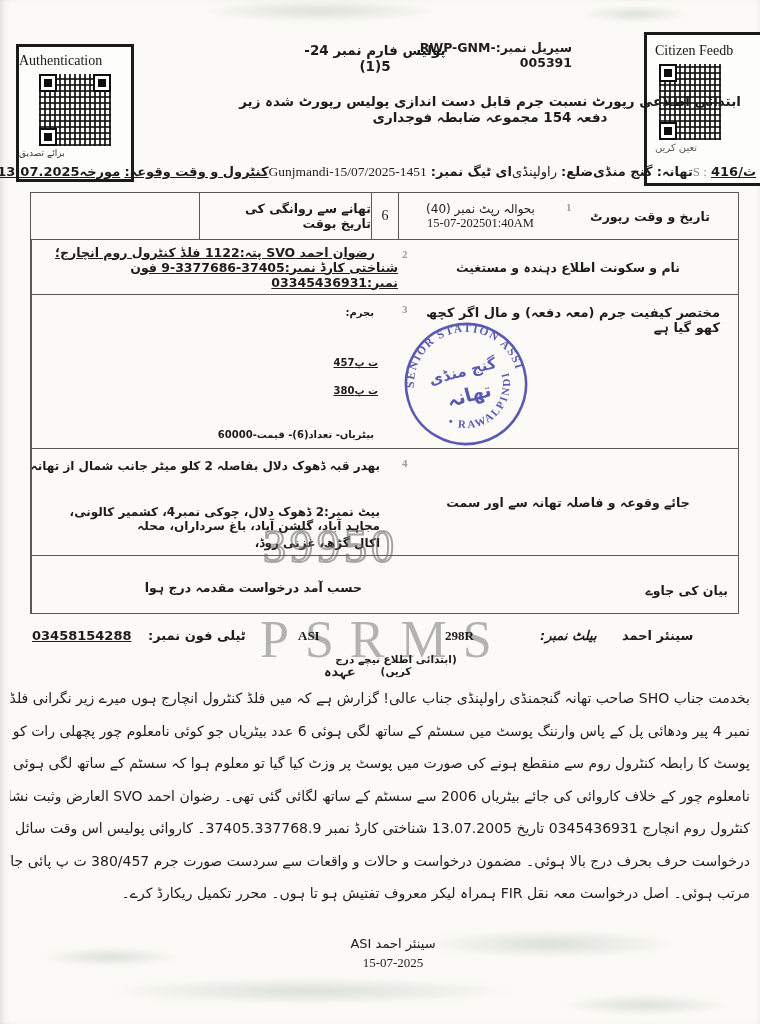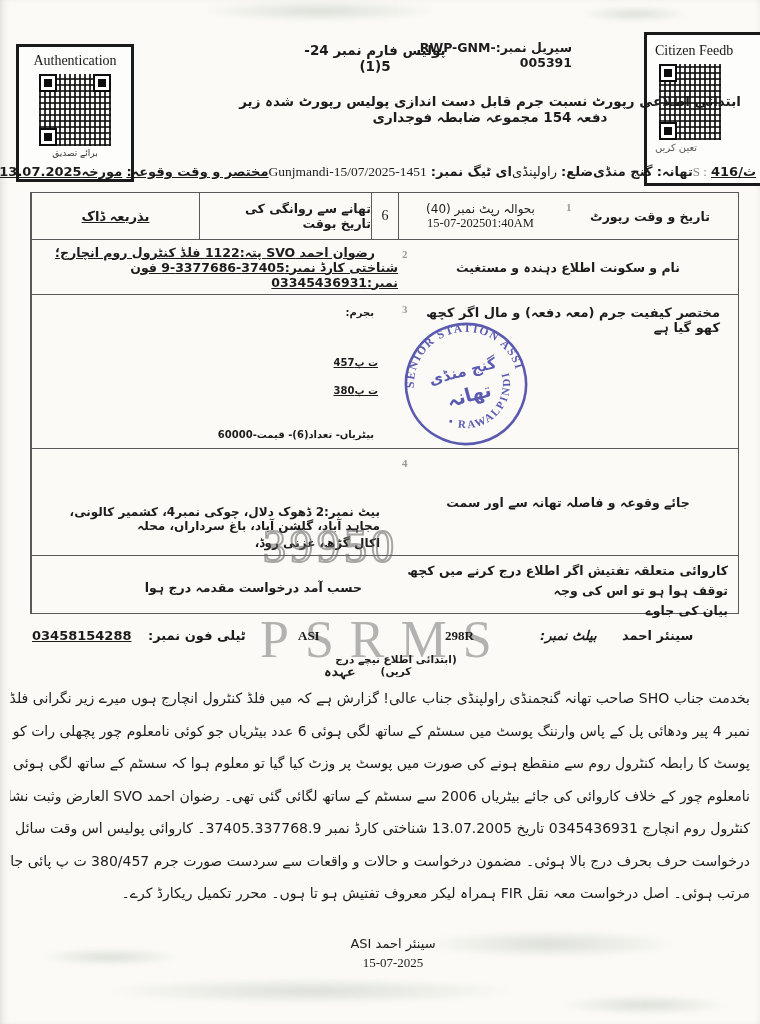--- a/index.html
+++ b/index.html
@@ -7,21 +7,21 @@
         font-family:"DejaVu Sans",sans-serif;color:#1c1c1c;
         box-shadow:inset 6px 0 12px -8px rgba(0,0,0,.25), inset -4px 0 10px -8px rgba(0,0,0,.2);}
   .abs{position:absolute;}
   .rtl{direction:rtl;unicode-bidi:embed;}
   .ltr{direction:ltr;unicode-bidi:embed;}
   .b{font-weight:bold;}
   .u{text-decoration:underline;}
   .serif{font-family:"Liberation Serif","DejaVu Serif",serif;}
 
   
-  .qr-frame{border:3px solid #1a1a1a;background:#fdfdfb;text-align:center;}
+  .qr-frame{border:3px solid #1a1a1a;background:#fdfdfb;text-align:left;}
   .auth-box{left:16px;top:44px;width:112px;height:126px;padding-top:6px;}
   .citizen-box{left:644px;top:32px;width:132px;height:140px;padding-top:8px;text-align:left;padding-left:8px;}
   .qr-title{font-size:14px;color:#161616;}
   .qr{position:relative;margin:5px auto 2px auto;
       background:
         repeating-linear-gradient(90deg, rgba(15,15,15,.85) 0 2px, transparent 2px 5px),
         repeating-linear-gradient(0deg, rgba(15,15,15,.8) 0 2px, transparent 2px 6px);}
   .qr.small{margin:5px 0 2px 4px;}
   .finder{position:absolute;width:14px;height:14px;border:2px solid #0d0d0d;background:#fff;}
   .finder::after{content:"";position:absolute;inset:3px;background:#0d0d0d;}
@@ -130,44 +130,41 @@
     </span>
     <span class="meta-item">
       <span class="b">ضلع:</span>
       <span>راولپنڈی</span>
     </span>
     <span class="meta-item">
       <span class="b">ای ٹیگ نمبر:</span>
       <span class="ltr serif" style="font-size:13.5px;">Gunjmandi-15/07/2025-1451</span>
     </span>
     <span class="meta-item">
-      <span class="b u">مختصر و وقت وقوعہ:</span>
+      <span class="b u">کنٹرول و وقت وقوعہ:</span>
       <span class="b u">مورخہ13.07.2025بوقت نامعلوم</span>
     </span>
   </div>
 
   <div class="abs fir-table">
 
     <div class="trow r1 rtl">
       <div class="cell lblcell center-cell" style="width:176px;">
         <span class="rownum serif">1</span>
         <span>تاریخ و وقت رپورٹ</span>
       </div>
       <div class="cell vline center-cell" style="width:164px;">
         <span class="rtl" style="font-size:12px;">بحوالہ رپٹ نمبر (40)</span>
         <span class="ltr serif" style="font-size:12.5px;">15-07-202501:40AM</span>
       </div>
       <div class="cell vline center-cell serif" style="width:27px;font-size:14px;">
         <span>6</span>
       </div>
       <div class="cell vline lblcell center-cell" style="width:172px;padding-left:25px;">
         <span>تھانے سے روانگی کی تاریخ بوقت</span>
-      </div>
-      <div class="cell vline center-cell" style="flex:1;">
-        <span class="b u" style="font-size:13px;">بذریعہ ڈاک</span>
       </div>
     </div>
 
     <div class="trow r2 rtl">
       <div class="cell lblcell center-cell" style="width:340px;">
         <span class="rownum serif">2</span>
         <span>نام و سکونت اطلاع دہندہ و مستغیث</span>
       </div>
       <div class="cell vline center-cell" style="flex:1;font-size:12.5px;">
         <span class="b u rtl">رضوان احمد SVO پتہ:1122 فلڈ کنٹرول روم انچارج؛</span>
@@ -187,28 +184,29 @@
         <span class="abs b rtl" style="right:24px;top:134px;white-space:nowrap;">بیٹریاں- تعداد(6)- قیمت-60000</span>
       </div>
     </div>
 
     <div class="trow r4 rtl">
       <div class="cell lblcell center-cell" style="width:340px;">
         <span class="rownum serif">4</span>
         <span>جائے وقوعہ و فاصلہ تھانہ سے اور سمت</span>
       </div>
       <div class="cell vline" style="flex:1;font-size:12px;font-weight:bold;">
+        <span class="abs rtl" style="right:18px;top:10px;white-space:nowrap;">بھدر قبہ ڈھوک دلال بفاصلہ 2 کلو میٹر جانب شمال از تھانہ</span>
         <span class="abs rtl" style="right:18px;top:56px;width:330px;text-align:right;">بیٹ نمبر:2 ڈھوک دلال، چوکی نمبر4، کشمیر کالونی، مجاہد آباد، گلشن آباد، باغ سرداراں، محلہ</span>
         <span class="abs rtl" style="right:18px;top:87px;">اکال گڑھ، غزنی روڈ،</span>
       </div>
     </div>
 
     <div class="trow r5 rtl">
       <div class="cell lblcell" style="width:340px;padding:5px 10px 0 4px;font-size:12.5px;line-height:20px;">
-        <span>کاروائی متعلقہ تفتیش اگر اطلاع درج کرنے میں کچھ توقف ہوا ہو تو اس کی وجہ</span><br>
+        <br>
         <span>بیان کی جاوے</span>
       </div>
       <div class="cell vline" style="flex:1;">
         <span class="abs b rtl" style="right:36px;top:24px;font-size:12.5px;white-space:nowrap;">حسب آمد درخواست مقدمہ درج ہوا</span>
       </div>
     </div>
   </div>
 
   <div class="abs stamp">
     <svg width="132" height="132" viewBox="0 0 132 132">

